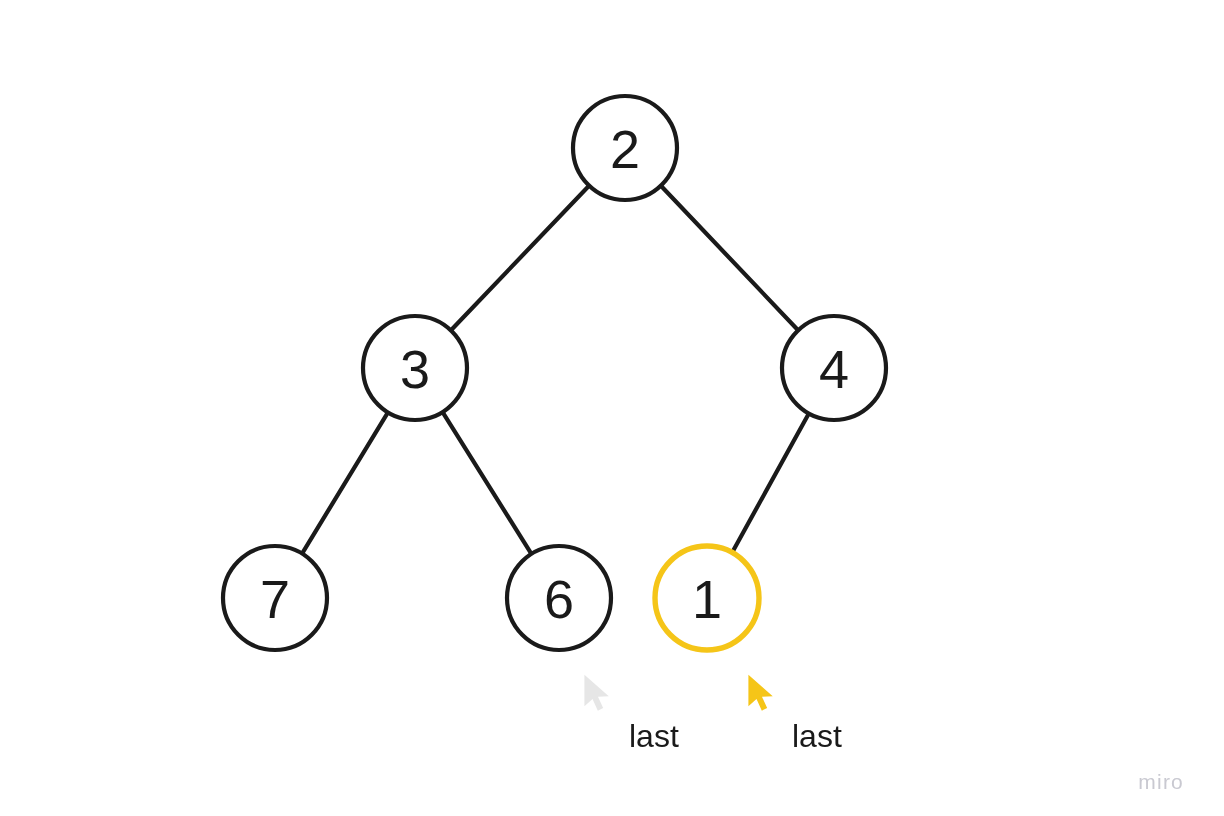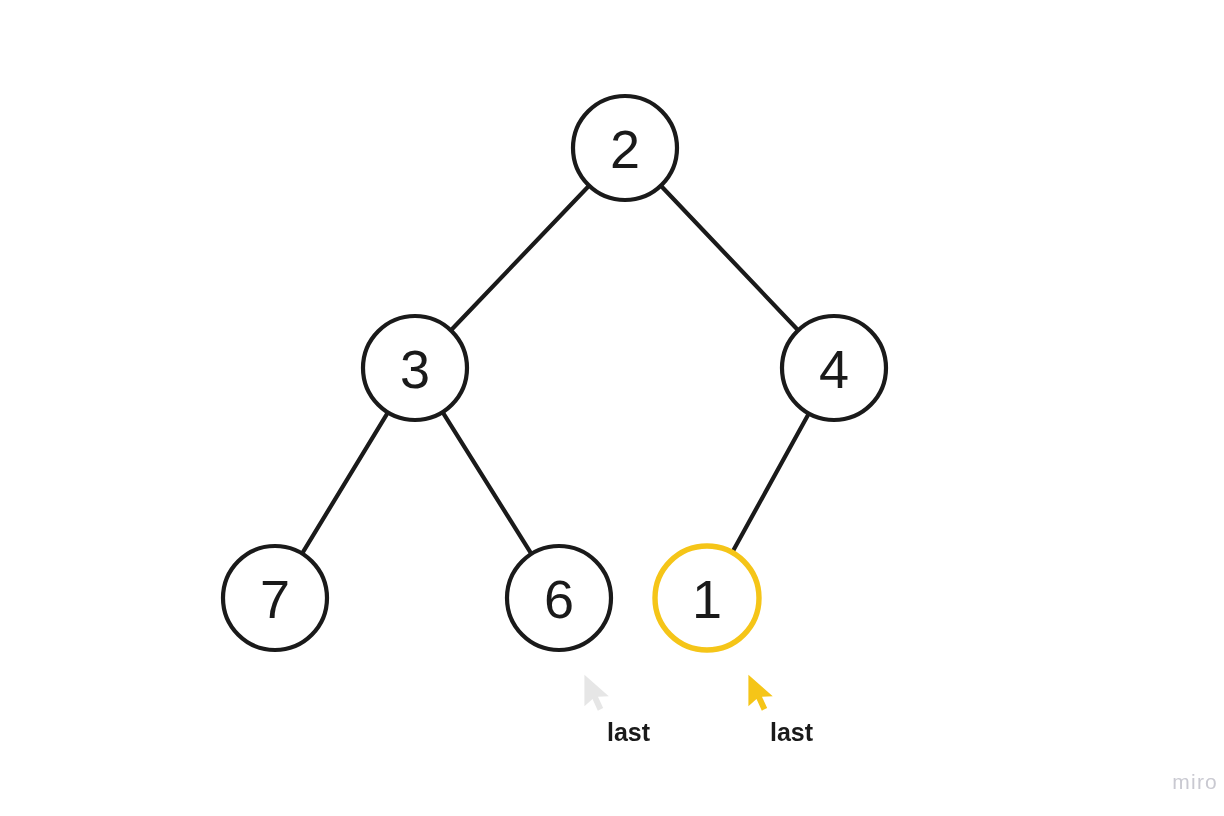--- a/index.html
+++ b/index.html
@@ -67,31 +67,32 @@
   .cursor {
     position: absolute;
     width: 34px;
     height: 42px;
   }
   .cursor svg { display: block; width: 100%; height: 100%; }
 
   .cursor-label {
     position: absolute;
     font-family: "Liberation Sans", sans-serif;
-    font-size: 25px;
-    font-weight: 700;
+    font-size: 32px;
+    font-weight: 400;
     color: #1a1a1a;
     white-space: nowrap;
     line-height: 1;
+    margin-left: 22px;
   }
 
   
   #watermark {
     position: absolute;
-    right: 6px;
+    right: 40px;
     bottom: 22px;
     font-family: "Liberation Sans", sans-serif;
     font-size: 21px;
     letter-spacing: 1.2px;
     color: #c9c9d1;
     user-select: none;
   }
 </style>
 </head>
 <body style="background: rgb(255, 255, 255);">

